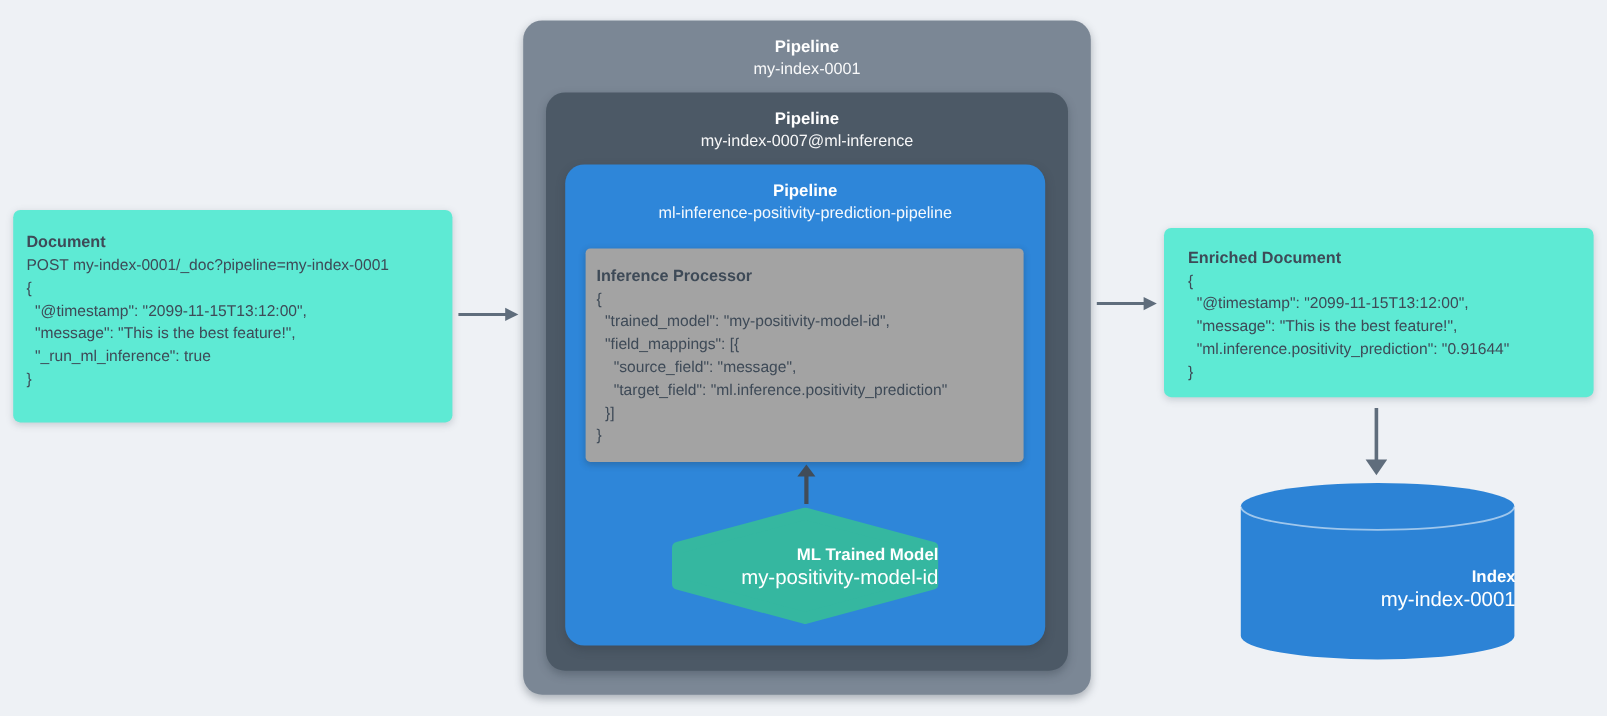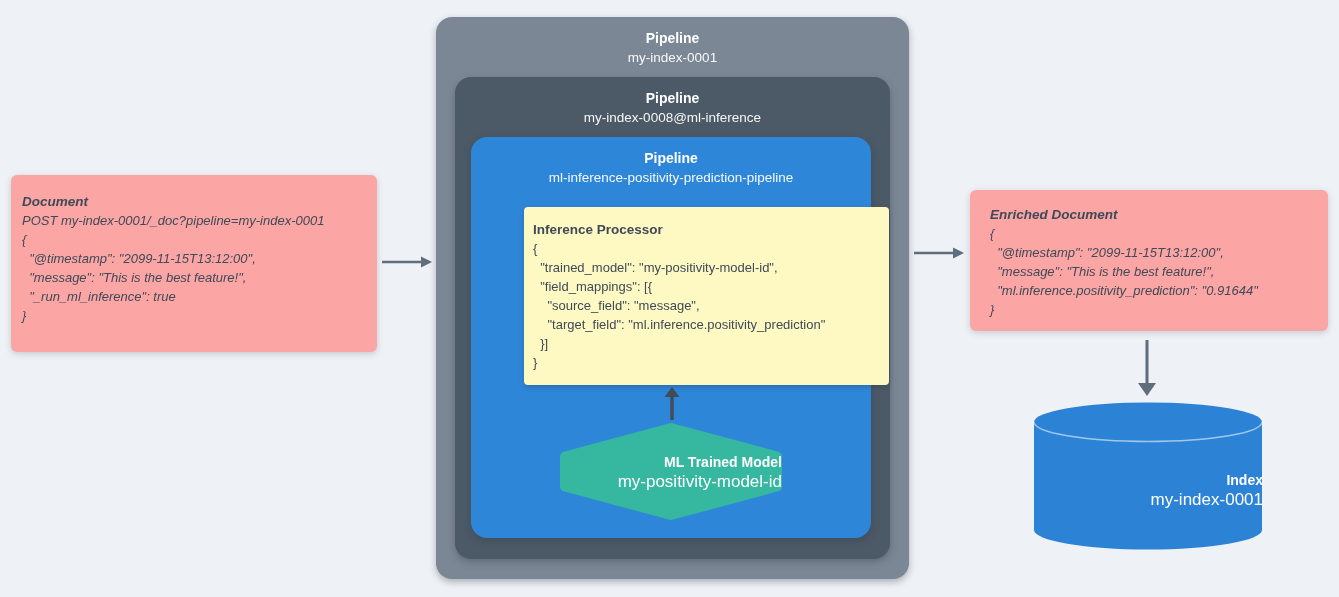--- a/index.html
+++ b/index.html
@@ -6,25 +6,24 @@
   html, body { width: 100%; height: 100%; }
   body {
     font-family: "Liberation Sans", "DejaVu Sans", sans-serif;
     background: #eef1f5;
   }
   .stage { position: relative; width: 1339px; height: 597px; overflow: hidden; }
   .abs { position: absolute; }
 
   
   .card {
-    background: #fca5a5;
+    background: #5eead4;
     border-radius: 6px;
     box-shadow: 0 2px 6px rgba(86,100,115,.25);
     color: #3e4a57;
-    font-style: italic;
   }
   .card-title { font-weight: bold; font-size: 13.5px; line-height: 19px; white-space: pre; }
   .code-line  { font-size: 13px; line-height: 19px; white-space: pre; }
 
   
   .pipe {
     border-radius: 16px;
     box-shadow: 0 3px 7px rgba(46,57,70,.35);
   }
   .pipe-title {
@@ -72,27 +71,27 @@
     <line x1="2" y1="10" x2="42" y2="10" stroke-width="2.5" stroke="#5f6d7c"></line>
     <polygon points="41,4.5 52,10 41,15.5" fill="#5f6d7c"></polygon>
   </svg>
 
   <div class="pipe abs" style="left: 436px; top: 17px; width: 473px; height: 562px; background-color: rgb(123, 135, 149);">
     <div class="pipe-title">Pipeline</div>
     <div class="pipe-name">my-index-0001</div>
 
     <div class="pipe abs" style="left: 19px; top: 60px; width: 435px; height: 482px; background-color: rgb(76, 89, 102);">
       <div class="pipe-title">Pipeline</div>
-      <div class="pipe-name">my-index-0008@ml-inference</div>
+      <div class="pipe-name">my-index-0007@ml-inference</div>
 
       <div class="pipe abs" style="left: 16px; top: 60px; width: 400px; height: 401px; background-color: rgb(46, 134, 217);">
         <div class="pipe-title">Pipeline</div>
         <div class="pipe-name">ml-inference-positivity-prediction-pipeline</div>
 
-        <div class="processor abs" style="left: 17px; top: 70px; width: 365px; height: 178px; background-color: #fef9c3; margin-left: 36px;">
+        <div class="processor abs" style="left: 17px; top: 70px; width: 365px; height: 178px; background-color: #a3a3a3;">
           <div class="card-title">Inference Processor</div>
           <div class="code-line">{</div>
           <div class="code-line">  "trained_model": "my-positivity-model-id",</div>
           <div class="code-line">  "field_mappings": [{</div>
           <div class="code-line">    "source_field": "message",</div>
           <div class="code-line">    "target_field": "ml.inference.positivity_prediction"</div>
           <div class="code-line">  }]</div>
           <div class="code-line">}</div>
         </div>
 

